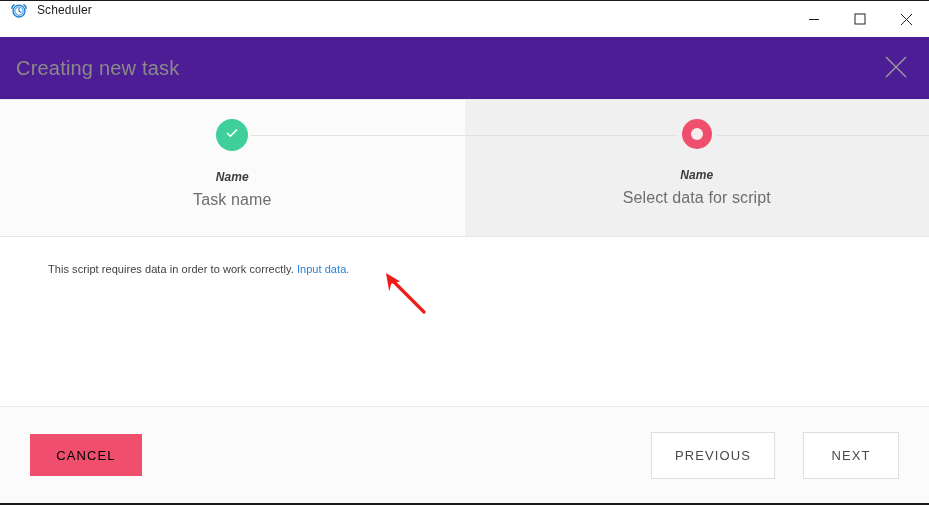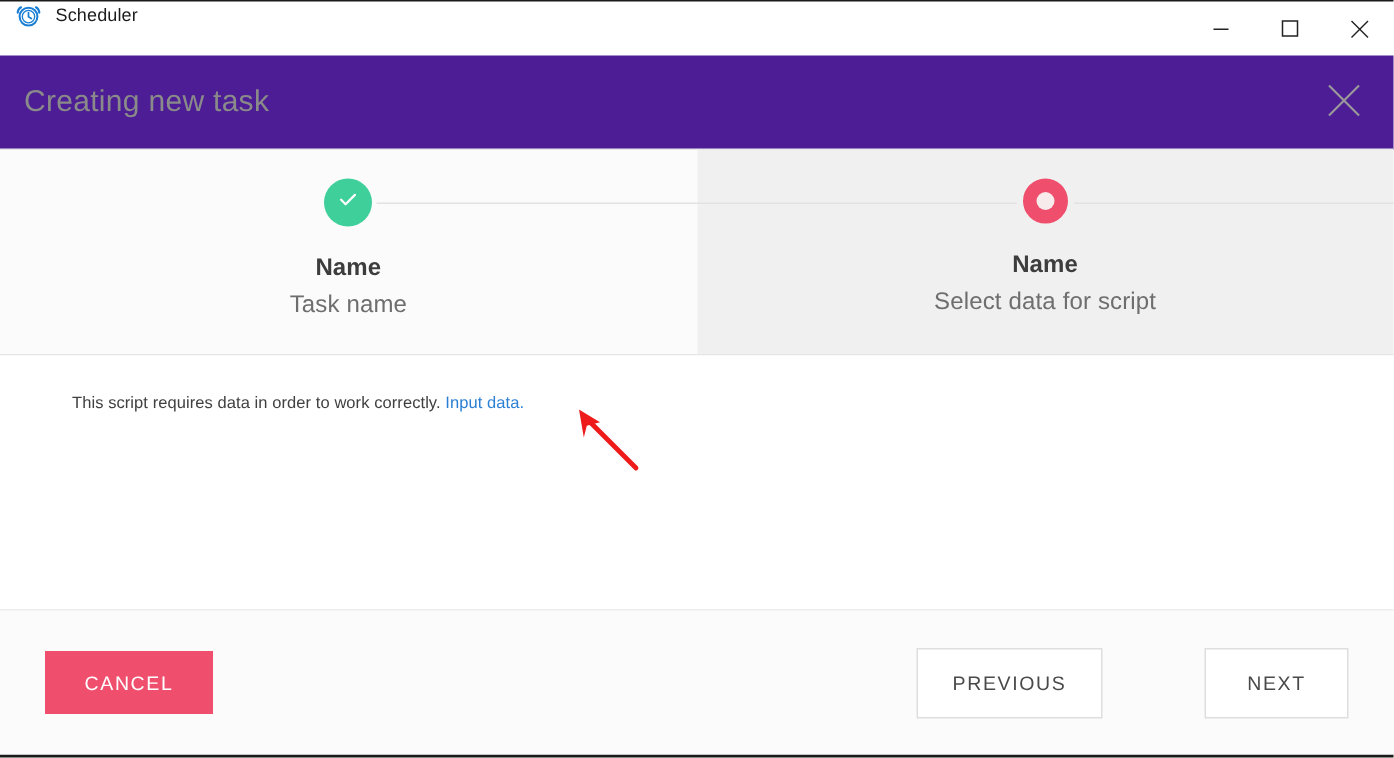--- a/index.html
+++ b/index.html
@@ -158,24 +158,25 @@
     position: absolute;
     top: 35px;
     height: 1px;
     background: #e2e2e2;
     z-index: 1;
   }
   .step-line.left  { left: 0;  right: 50%; margin-right: 19px; }
   .step-line.right { right: 0; left: 50%;  margin-left: 19px; }
   .step-label {
     margin-top: 19px;
-    font-size: 16px;
+    font-size: 12px;
     color: #3d3d3d;
     font-weight: 700;
     letter-spacing: 0.1px;
+    font-style: italic;
   }
   .step-sub {
     margin-top: 7px;
     font-size: 16px;
     color: #6e6e6e;
     letter-spacing: 0.1px;
   }
 
   
   .content {
@@ -222,37 +223,37 @@
     letter-spacing: 1.1px;
     cursor: default;
     box-sizing: border-box;
   }
   .btn-cancel {
     position: absolute;
     left: 30px;
     width: 112px;
     height: 42px;
     background: #ef4e6d;
-    color: #ffffff;
+    color: #000000;
     border: none;
   }
   .footer-right {
     position: absolute;
     right: 30px;
     display: flex;
     gap: 28px;
   }
   .btn-outline {
     height: 47px;
     background: #ffffff;
     color: #4a4a4a;
     border: 1px solid #dedede;
   }
   .btn-prev { width: 124px; }
-  .btn-next { width: 96px; margin-left: 40px; }
+  .btn-next { width: 96px; }
 </style>
 </head>
 <body>
 
 <div class="window">
 
   <div class="titlebar">
     <div class="titlebar-left">
       <span>
         <svg class="app-icon" viewBox="0 0 20 20">

